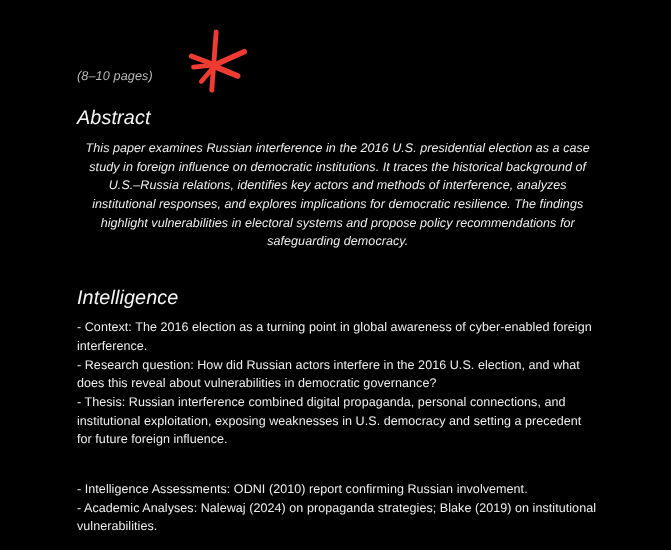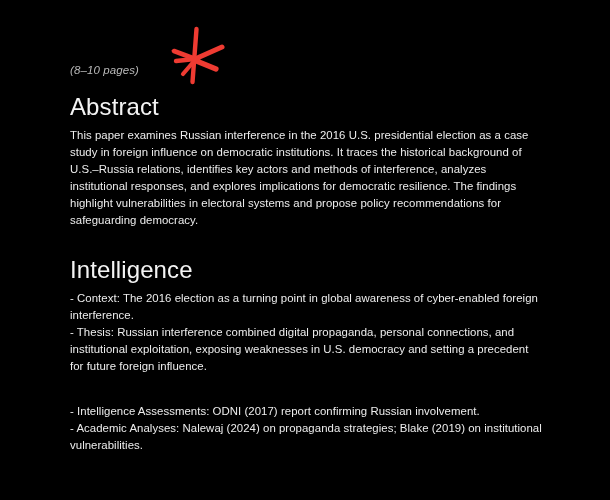--- a/index.html
+++ b/index.html
@@ -52,35 +52,37 @@
     position: absolute;
     left: 70px;
     top: 96px;
     width: 474px;
   }
 
   .section { margin: 0 0 26px 0; }
   .section:last-child { margin-bottom: 0; }
 
   .section-heading {
-    font-size: 24px;
+    font-size: 18px;
     font-weight: 400;
     line-height: 22px;
     color: #f4f4f4;
     margin: 0 0 9px 0;
     letter-spacing: 0.1px;
+    font-style: italic;
   }
 
   .para {
     font-size: 11.4px;
     line-height: 17px;
     color: #ededed;
     margin: 0;
     letter-spacing: 0.05px;
-    text-align: left;
+    text-align: center;
+    font-style: italic;
   }
 
   .bullets {
     list-style: none;
     margin: 0;
     padding: 0;
   }
   .bullets li {
     font-size: 11.4px;
     line-height: 17px;
@@ -123,26 +125,27 @@
 
     <section class="section section--abstract">
       <h2 class="section-heading">Abstract</h2>
       <p class="para">This paper examines Russian interference in the 2016 U.S. presidential election as a case study in foreign influence on democratic institutions. It traces the historical background of U.S.–Russia relations, identifies key actors and methods of interference, analyzes institutional responses, and explores implications for democratic resilience. The findings highlight vulnerabilities in electoral systems and propose policy recommendations for safeguarding democracy.</p>
     </section>
 
     <section class="section section--intro">
       <h2 class="section-heading">Intelligence</h2>
       <ul class="bullets">
         <li>- Context: The 2016 election as a turning point in global awareness of cyber-enabled foreign interference.</li>
+        <li>- Research question: How did Russian actors interfere in the 2016 U.S. election, and what does this reveal about vulnerabilities in democratic governance?</li>
         <li>- Thesis: Russian interference combined digital propaganda, personal connections, and institutional exploitation, exposing weaknesses in U.S. democracy and setting a precedent for future foreign influence.</li>
       </ul>
     </section>
 
     <section class="section section--litreview">
       <ul class="bullets">
-        <li>- Intelligence Assessments: ODNI (2017) report confirming Russian involvement.</li>
+        <li>- Intelligence Assessments: ODNI (2010) report confirming Russian involvement.</li>
         <li>- Academic Analyses: Nalewaj (2024) on propaganda strategies; Blake (2019) on institutional vulnerabilities.</li>
 
       </ul>
     </section>
 
   </div>
 </div>
 
 </body></html>

